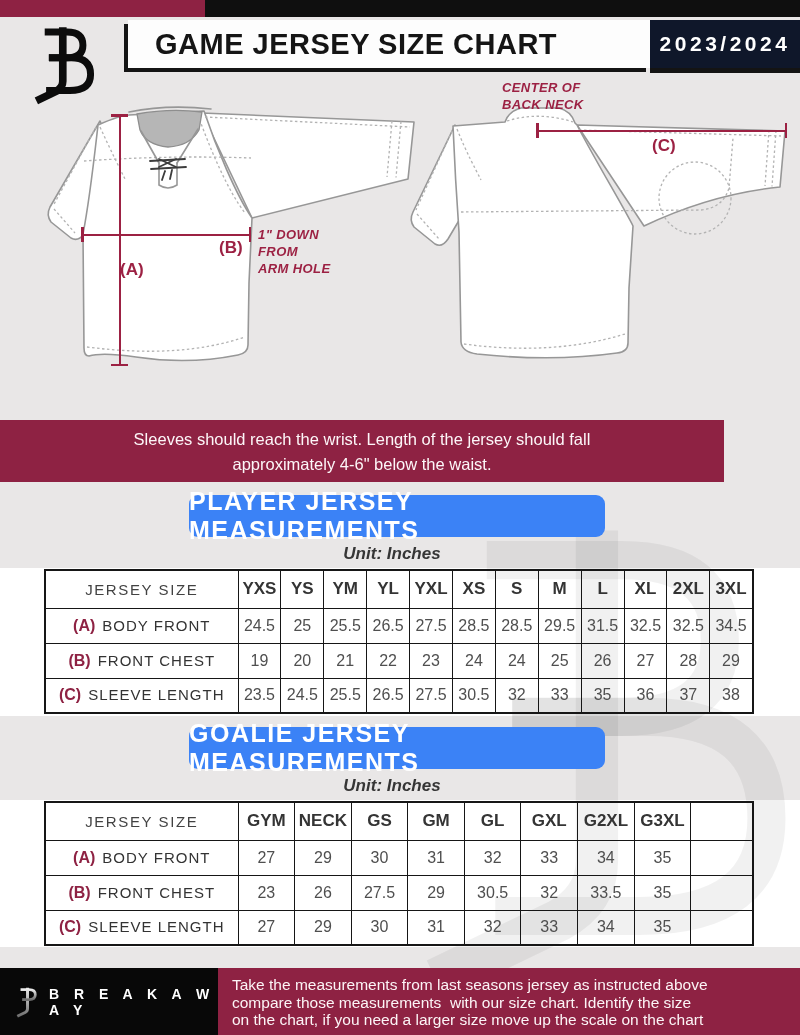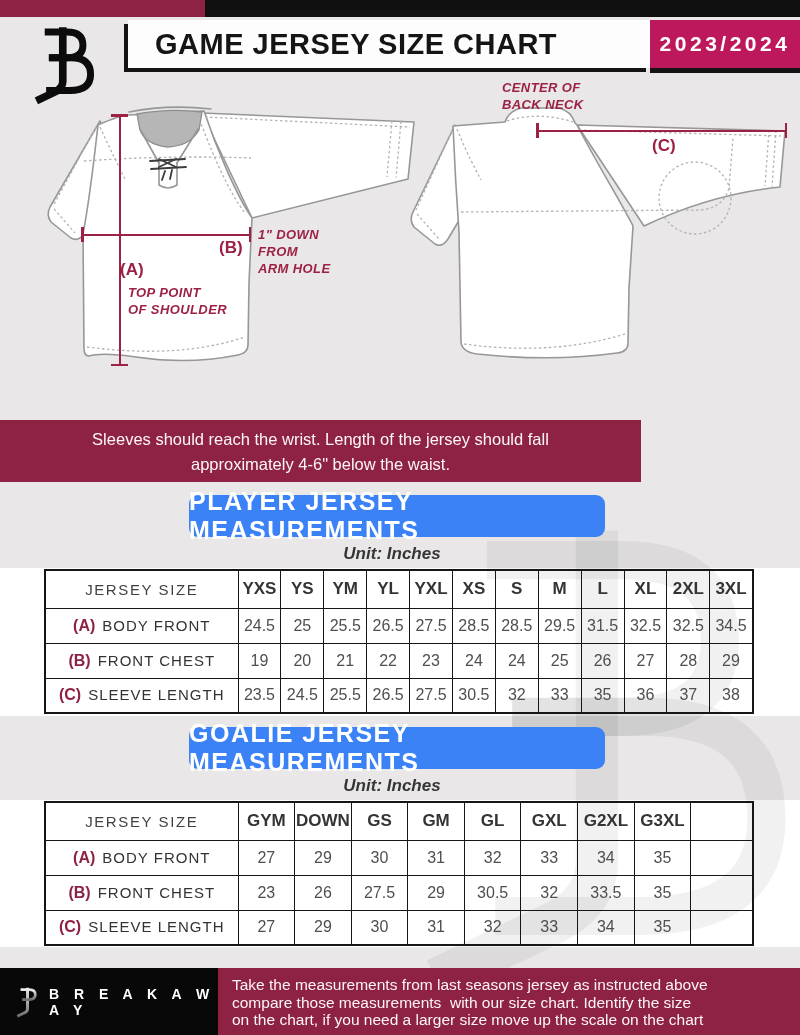--- a/index.html
+++ b/index.html
@@ -7,32 +7,32 @@
         font-family:"Liberation Sans",sans-serif;margin:0 auto;}
   .abs{position:absolute;}
 
   
   .strip-maroon{left:0;top:0;width:205px;height:17px;background:#8e2243;}
   .strip-black{left:205px;top:0;width:595px;height:17px;background:#0f0f0f;}
   .title-bar{left:128px;top:20px;width:522px;height:48px;background:#fdfdfd;
              box-shadow:-4px 4px 0 #141414;display:flex;align-items:center;
              padding-left:27px;box-sizing:border-box;font-size:29px;font-weight:bold;
              letter-spacing:.5px;color:#151515;}
-  .season-badge{left:650px;top:20px;width:150px;height:48px;background:#be185d;
+  .season-badge{left:650px;top:20px;width:150px;height:48px;background:#0f172a;
              box-shadow:0 5px 0 #141414;color:#fff;display:flex;align-items:center;
              justify-content:center;font-size:21px;font-weight:bold;letter-spacing:3.5px;}
 
   
   .mline{background:#9c2143;}
   .mlabel{color:#9c2143;font-weight:bold;font-size:17px;}
   .note{color:#9c2143;font-style:italic;font-size:13px;font-weight:600;
         line-height:17px;letter-spacing:.4px;}
 
   
-  .notice{left:0;top:420px;width:641px;height:62px;background:#8e2243;color:#fdf6f8;
+  .notice{left:0;top:420px;width:724px;height:62px;background:#8e2243;color:#fdf6f8;
           text-align:center;font-size:16.5px;line-height:25px;padding-top:7px;
           box-sizing:border-box;}
 
   
   .white-band{left:0;width:800px;background:#ffffff;}
   .section-banner{left:189px;width:416px;height:42px;background:#3b82f6;border-radius:9px;
           color:#fff;display:flex;align-items:center;justify-content:center;
           font-size:25px;font-weight:bold;letter-spacing:1.5px;}
   .unit-label{left:0;width:784px;text-align:center;font-style:italic;font-weight:bold;
           font-size:17px;color:#363636;}
@@ -132,24 +132,20 @@
 
   <div class="abs mline" style="left:82px;top:233.5px;width:168px;height:2.5px;"></div>
   <div class="abs mline" style="left:81px;top:227px;width:2.5px;height:15px;"></div>
   <div class="abs mline" style="left:248.5px;top:227px;width:2.5px;height:15px;"></div>
 
   <div class="abs mline" style="left:537px;top:129.5px;width:249px;height:2.5px;"></div>
   <div class="abs mline" style="left:536px;top:123px;width:2.5px;height:15px;"></div>
   <div class="abs mline" style="left:784.5px;top:123px;width:2.5px;height:15px;"></div>
 
   <div class="abs mlabel" style="left:120px;top:260px;">(A)</div>
-  <div class="abs note" style="left:128px;top:284px;">
-    <div>TOP POINT</div>
-    <div>OF SHOULDER</div>
-  </div>
   <div class="abs mlabel" style="left:219px;top:238px;">(B)</div>
   <div class="abs note" style="left:258px;top:226px;">
     <div>1" DOWN</div>
     <div>FROM</div>
     <div>ARM HOLE</div>
   </div>
   <div class="abs note" style="left:502px;top:79px;">
     <div>CENTER OF</div>
     <div>BACK NECK</div>
   </div>
@@ -268,21 +264,21 @@
           <col style="width: 56.6px;">
           <col style="width: 56.6px;">
           <col style="width: 56.6px;">
           <col style="width: 56.6px;">
           <col style="width: 62px;">
         </colgroup>
         <thead>
           <tr>
             <th class="label-cell header-label">JERSEY SIZE</th>
             <th class="col-head">GYM</th>
-            <th class="col-head">DOWN</th>
+            <th class="col-head">NECK</th>
             <th class="col-head">GS</th>
             <th class="col-head">GM</th>
             <th class="col-head">GL</th>
             <th class="col-head">GXL</th>
             <th class="col-head">G2XL</th>
             <th class="col-head">G3XL</th>
             <th></th>
           </tr>
         </thead>
         <tbody>

